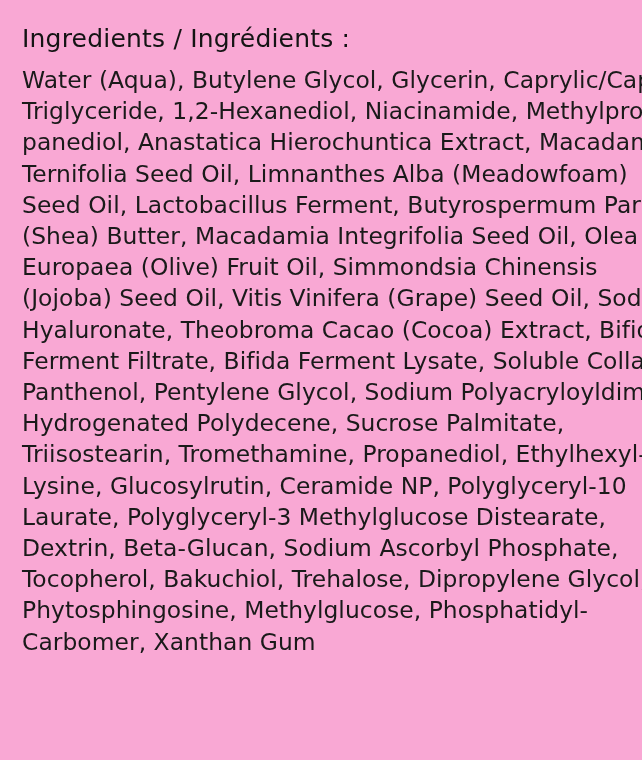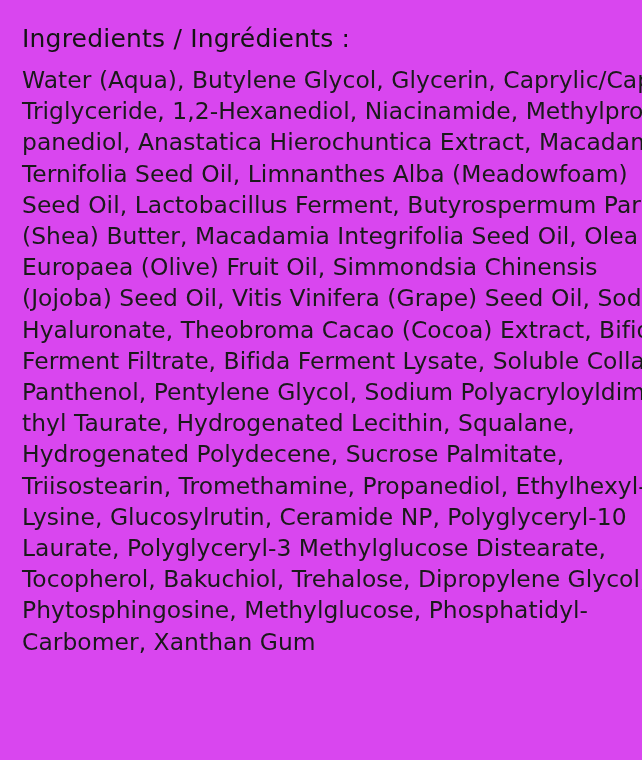--- a/index.html
+++ b/index.html
@@ -12,21 +12,21 @@
     background: #ddd8d4;
     font-family: "DejaVu Sans", sans-serif;
     color: #1b1b1b;
     overflow: hidden;
   }
   .label-panel {
     box-sizing: border-box;
     width: 642px;
     height: 760px;
     padding: 22px 10px 16px 22px;
-    background: #d946ef;
+    background: #f9a8d4;
   }
   .ingredients-heading {
     font-size: 25px;
     line-height: 1.32;
     letter-spacing: 0.2px;
     margin: 0 0 10px 0;
     font-weight: 400;
     color: #141414;
     white-space: nowrap;
   }
@@ -57,22 +57,22 @@
     <span class="line">Triglyceride, 1,2-Hexanediol, Niacinamide, Methylpro-</span>
     <span class="line">panediol, Anastatica Hierochuntica Extract, Macadamia</span>
     <span class="line">Ternifolia Seed Oil, Limnanthes Alba (Meadowfoam)</span>
     <span class="line">Seed Oil, Lactobacillus Ferment, Butyrospermum Parkii</span>
     <span class="line">(Shea) Butter, Macadamia Integrifolia Seed Oil, Olea</span>
     <span class="line">Europaea (Olive) Fruit Oil, Simmondsia Chinensis</span>
     <span class="line">(Jojoba) Seed Oil, Vitis Vinifera (Grape) Seed Oil, Sodium</span>
     <span class="line">Hyaluronate, Theobroma Cacao (Cocoa) Extract, Bifida</span>
     <span class="line">Ferment Filtrate, Bifida Ferment Lysate, Soluble Collagen,</span>
     <span class="line">Panthenol, Pentylene Glycol, Sodium Polyacryloyldime-</span>
-    <span class="line">thyl Taurate, Hydrogenated Lecithin, Squalane,</span>
     <span class="line">Hydrogenated Polydecene, Sucrose Palmitate,</span>
     <span class="line">Triisostearin, Tromethamine, Propanediol, Ethylhexyl-</span>
     <span class="line">Lysine, Glucosylrutin, Ceramide NP, Polyglyceryl-10</span>
     <span class="line">Laurate, Polyglyceryl-3 Methylglucose Distearate,</span>
+    <span class="line">Dextrin, Beta-Glucan, Sodium Ascorbyl Phosphate,</span>
     <span class="line">Tocopherol, Bakuchiol, Trehalose, Dipropylene Glycol,</span>
     <span class="line">Phytosphingosine, Methylglucose, Phosphatidyl-</span>
     <span class="line last">Carbomer, Xanthan Gum</span>
   </div>
 </div>
 
 </body></html>

